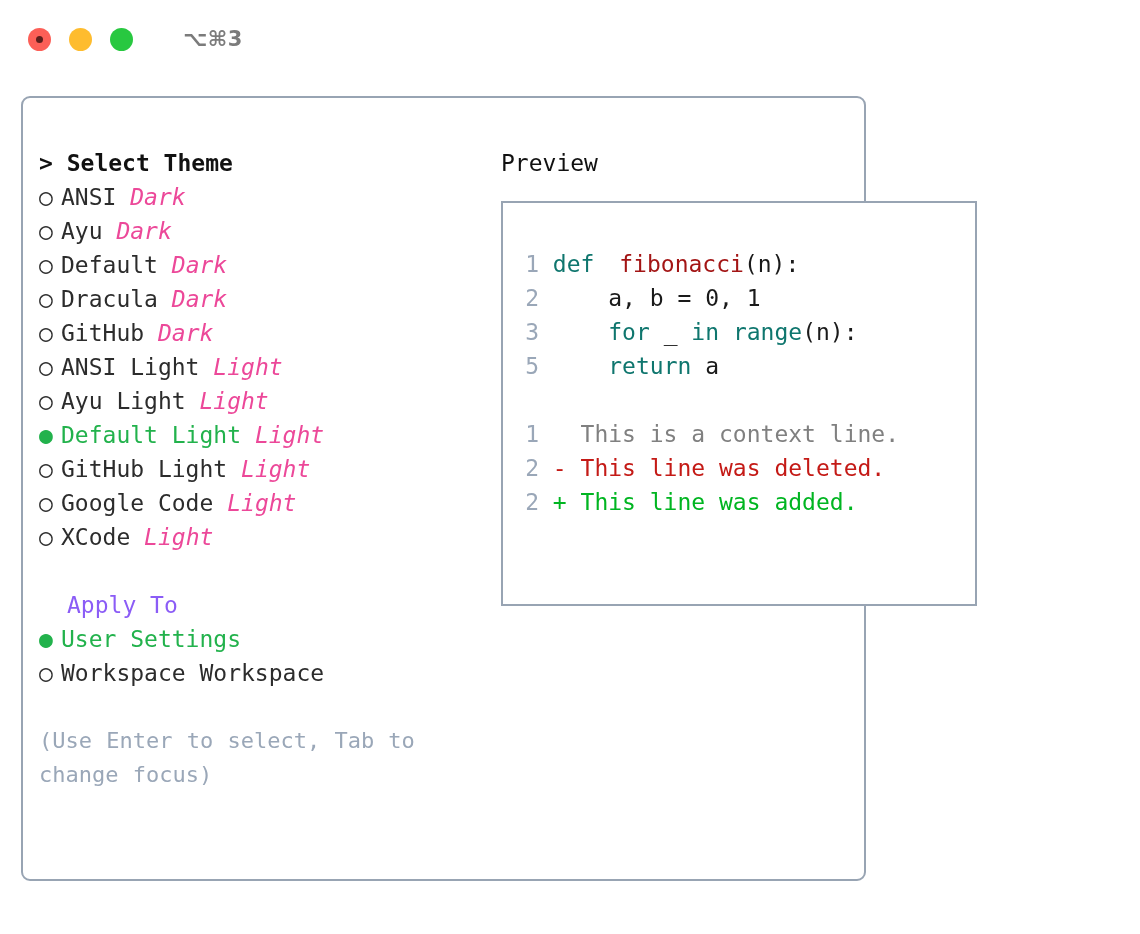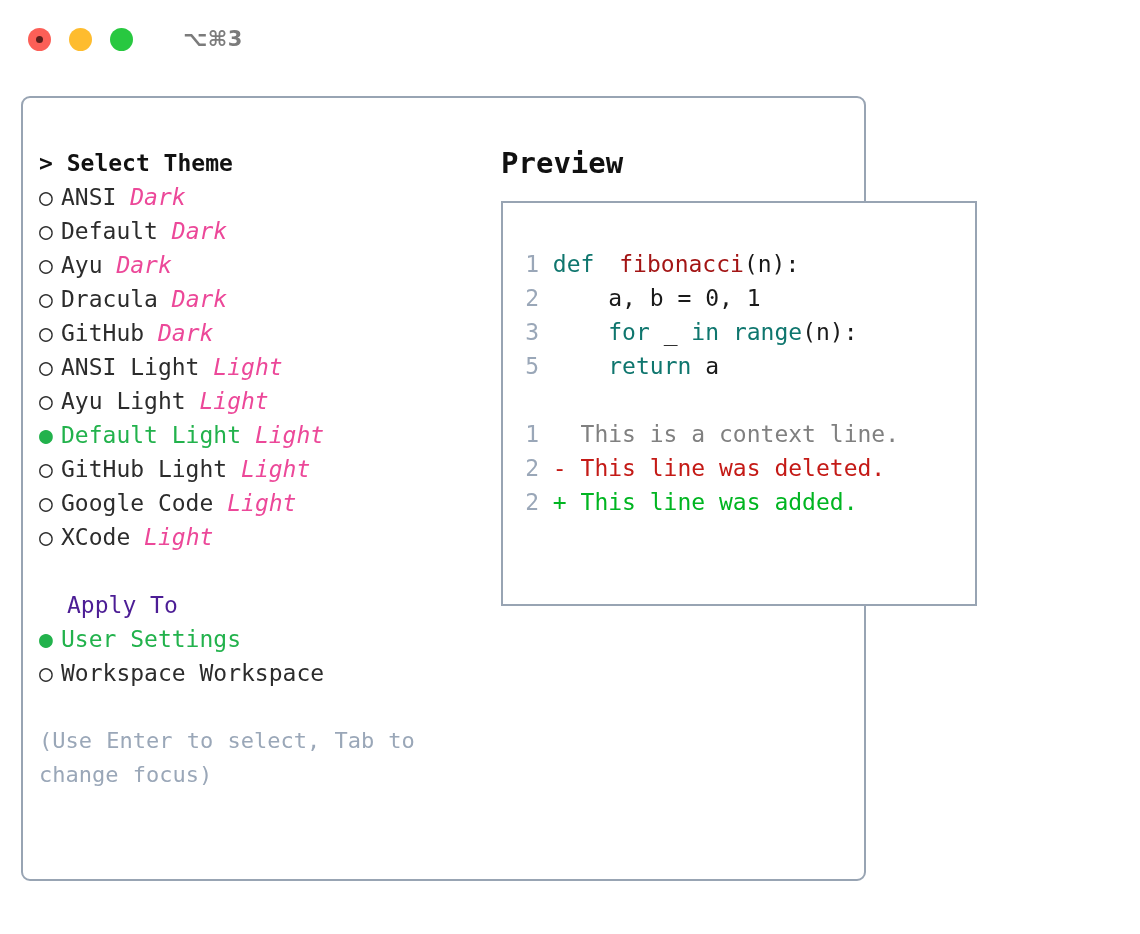--- a/index.html
+++ b/index.html
@@ -113,21 +113,21 @@
   .row .name { color: #2c2c2c; }
   .row.selected .name { color: #22b24c; }
   .row .cat {
     color: #ec4899;
     font-style: italic;
   }
 
   .section-label {
     font-size: 23px;
     line-height: 34px;
-    color: #4c1d95;
+    color: #8b5cf6;
     white-space: pre;
     padding-left: 28px;
   }
 
   .spacer-row { height: 34px; }
 
   .hint {
     margin-top: 34px;
     font-size: 22px;
     line-height: 34px;
@@ -137,22 +137,22 @@
   }
 
   
   .right-col {
     position: absolute;
     left: 478px;
     top: 48px;
     width: 490px;
   }
   .preview-title {
-    font-size: 29px;
-    font-weight: bold;
+    font-size: 23px;
+    font-weight: normal;
     color: #111111;
     line-height: 34px;
     white-space: pre;
   }
   .preview-box {
     margin-top: 21px;
     width: 476px;
     height: 405px;
     border: 2px solid #98a4b3;
     box-sizing: border-box;
@@ -193,22 +193,22 @@
     </div>
     <div class="shortcut">⌥⌘3</div>
   </div>
 
   <div class="panel">
 
     <div class="left-col">
       <div class="list-header">&gt; Select Theme</div>
       <div id="theme-list">
           <div class="row"><span class="bullet">○</span><span class="name">ANSI</span><span> </span><span class="cat">Dark</span></div>
+          <div class="row"><span class="bullet">○</span><span class="name">Ayu</span><span> </span><span class="cat">Dark</span></div>
           <div class="row"><span class="bullet">○</span><span class="name">Default</span><span> </span><span class="cat">Dark</span></div>
-          <div class="row"><span class="bullet">○</span><span class="name">Ayu</span><span> </span><span class="cat">Dark</span></div>
           <div class="row"><span class="bullet">○</span><span class="name">Dracula</span><span> </span><span class="cat">Dark</span></div>
           <div class="row"><span class="bullet">○</span><span class="name">GitHub</span><span> </span><span class="cat">Dark</span></div>
           <div class="row"><span class="bullet">○</span><span class="name">ANSI Light</span><span> </span><span class="cat">Light</span></div>
           <div class="row"><span class="bullet">○</span><span class="name">Ayu Light</span><span> </span><span class="cat">Light</span></div>
           <div class="row selected"><span class="bullet">●</span><span class="name">Default Light</span><span> </span><span class="cat">Light</span></div>
           <div class="row"><span class="bullet">○</span><span class="name">GitHub Light</span><span> </span><span class="cat">Light</span></div>
           <div class="row"><span class="bullet">○</span><span class="name">Google Code</span><span> </span><span class="cat">Light</span></div>
           <div class="row"><span class="bullet">○</span><span class="name">XCode</span><span> </span><span class="cat">Light</span></div>
         </div>
       <div class="spacer-row"></div>

